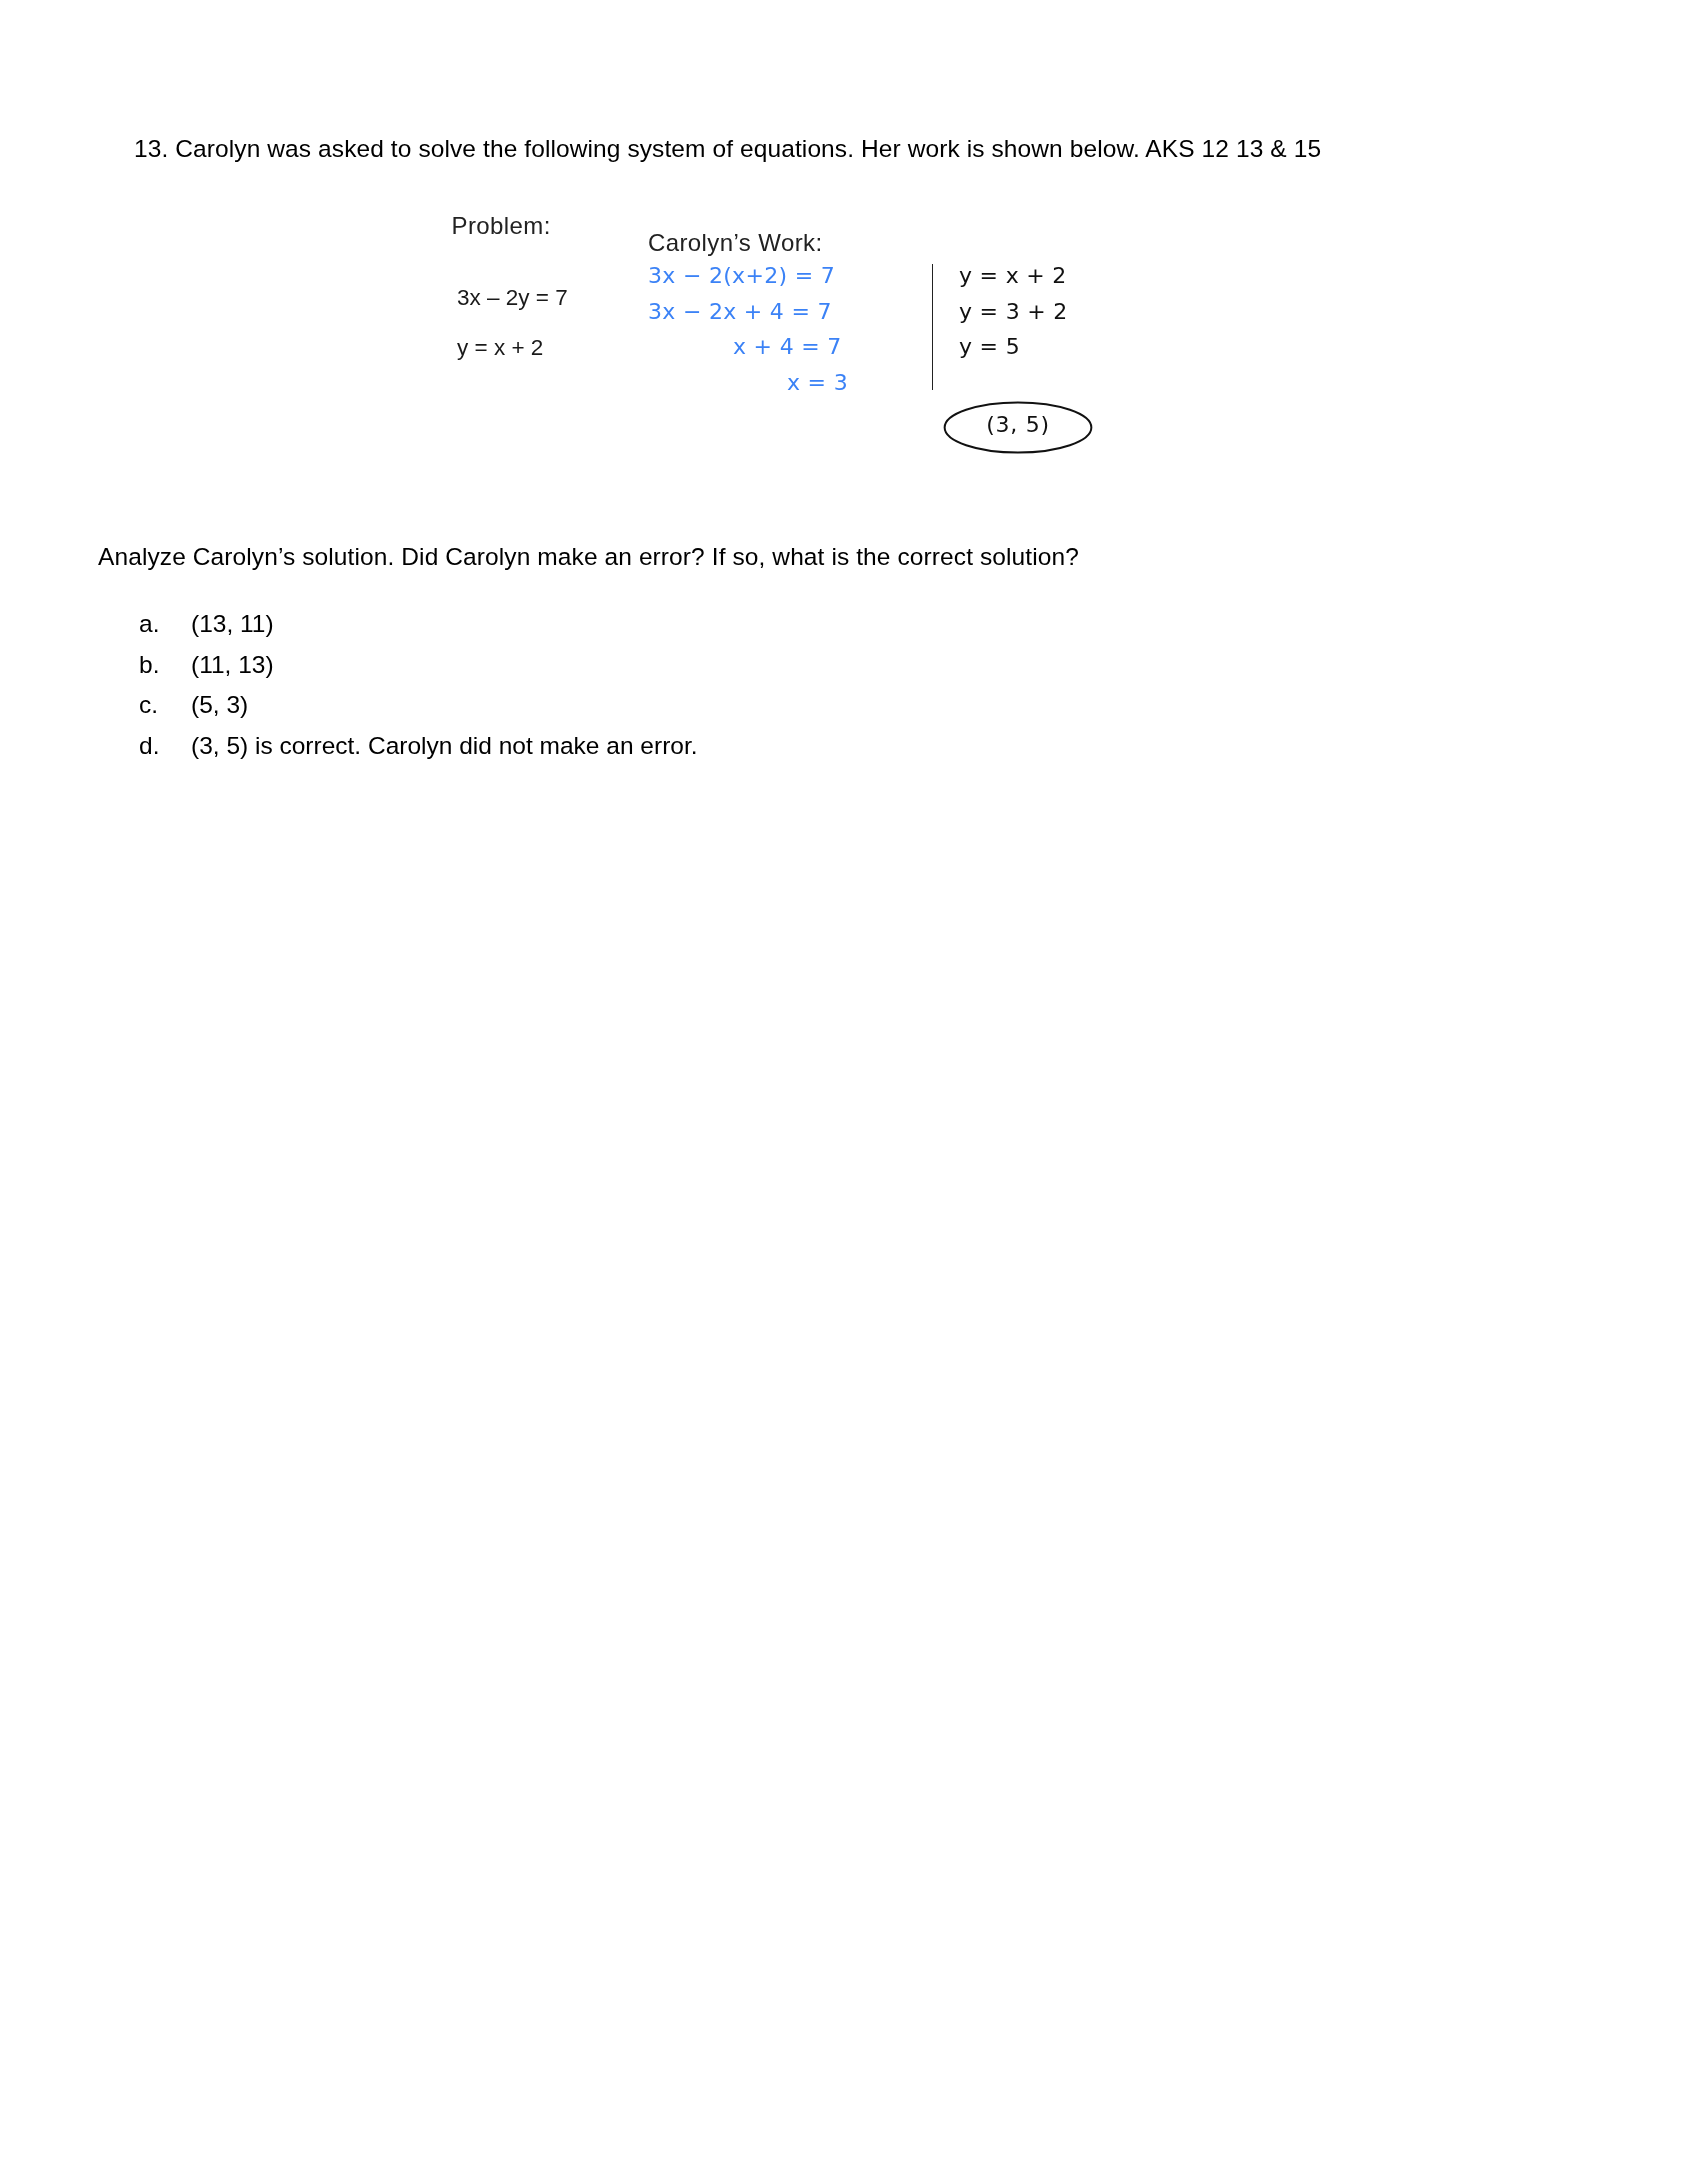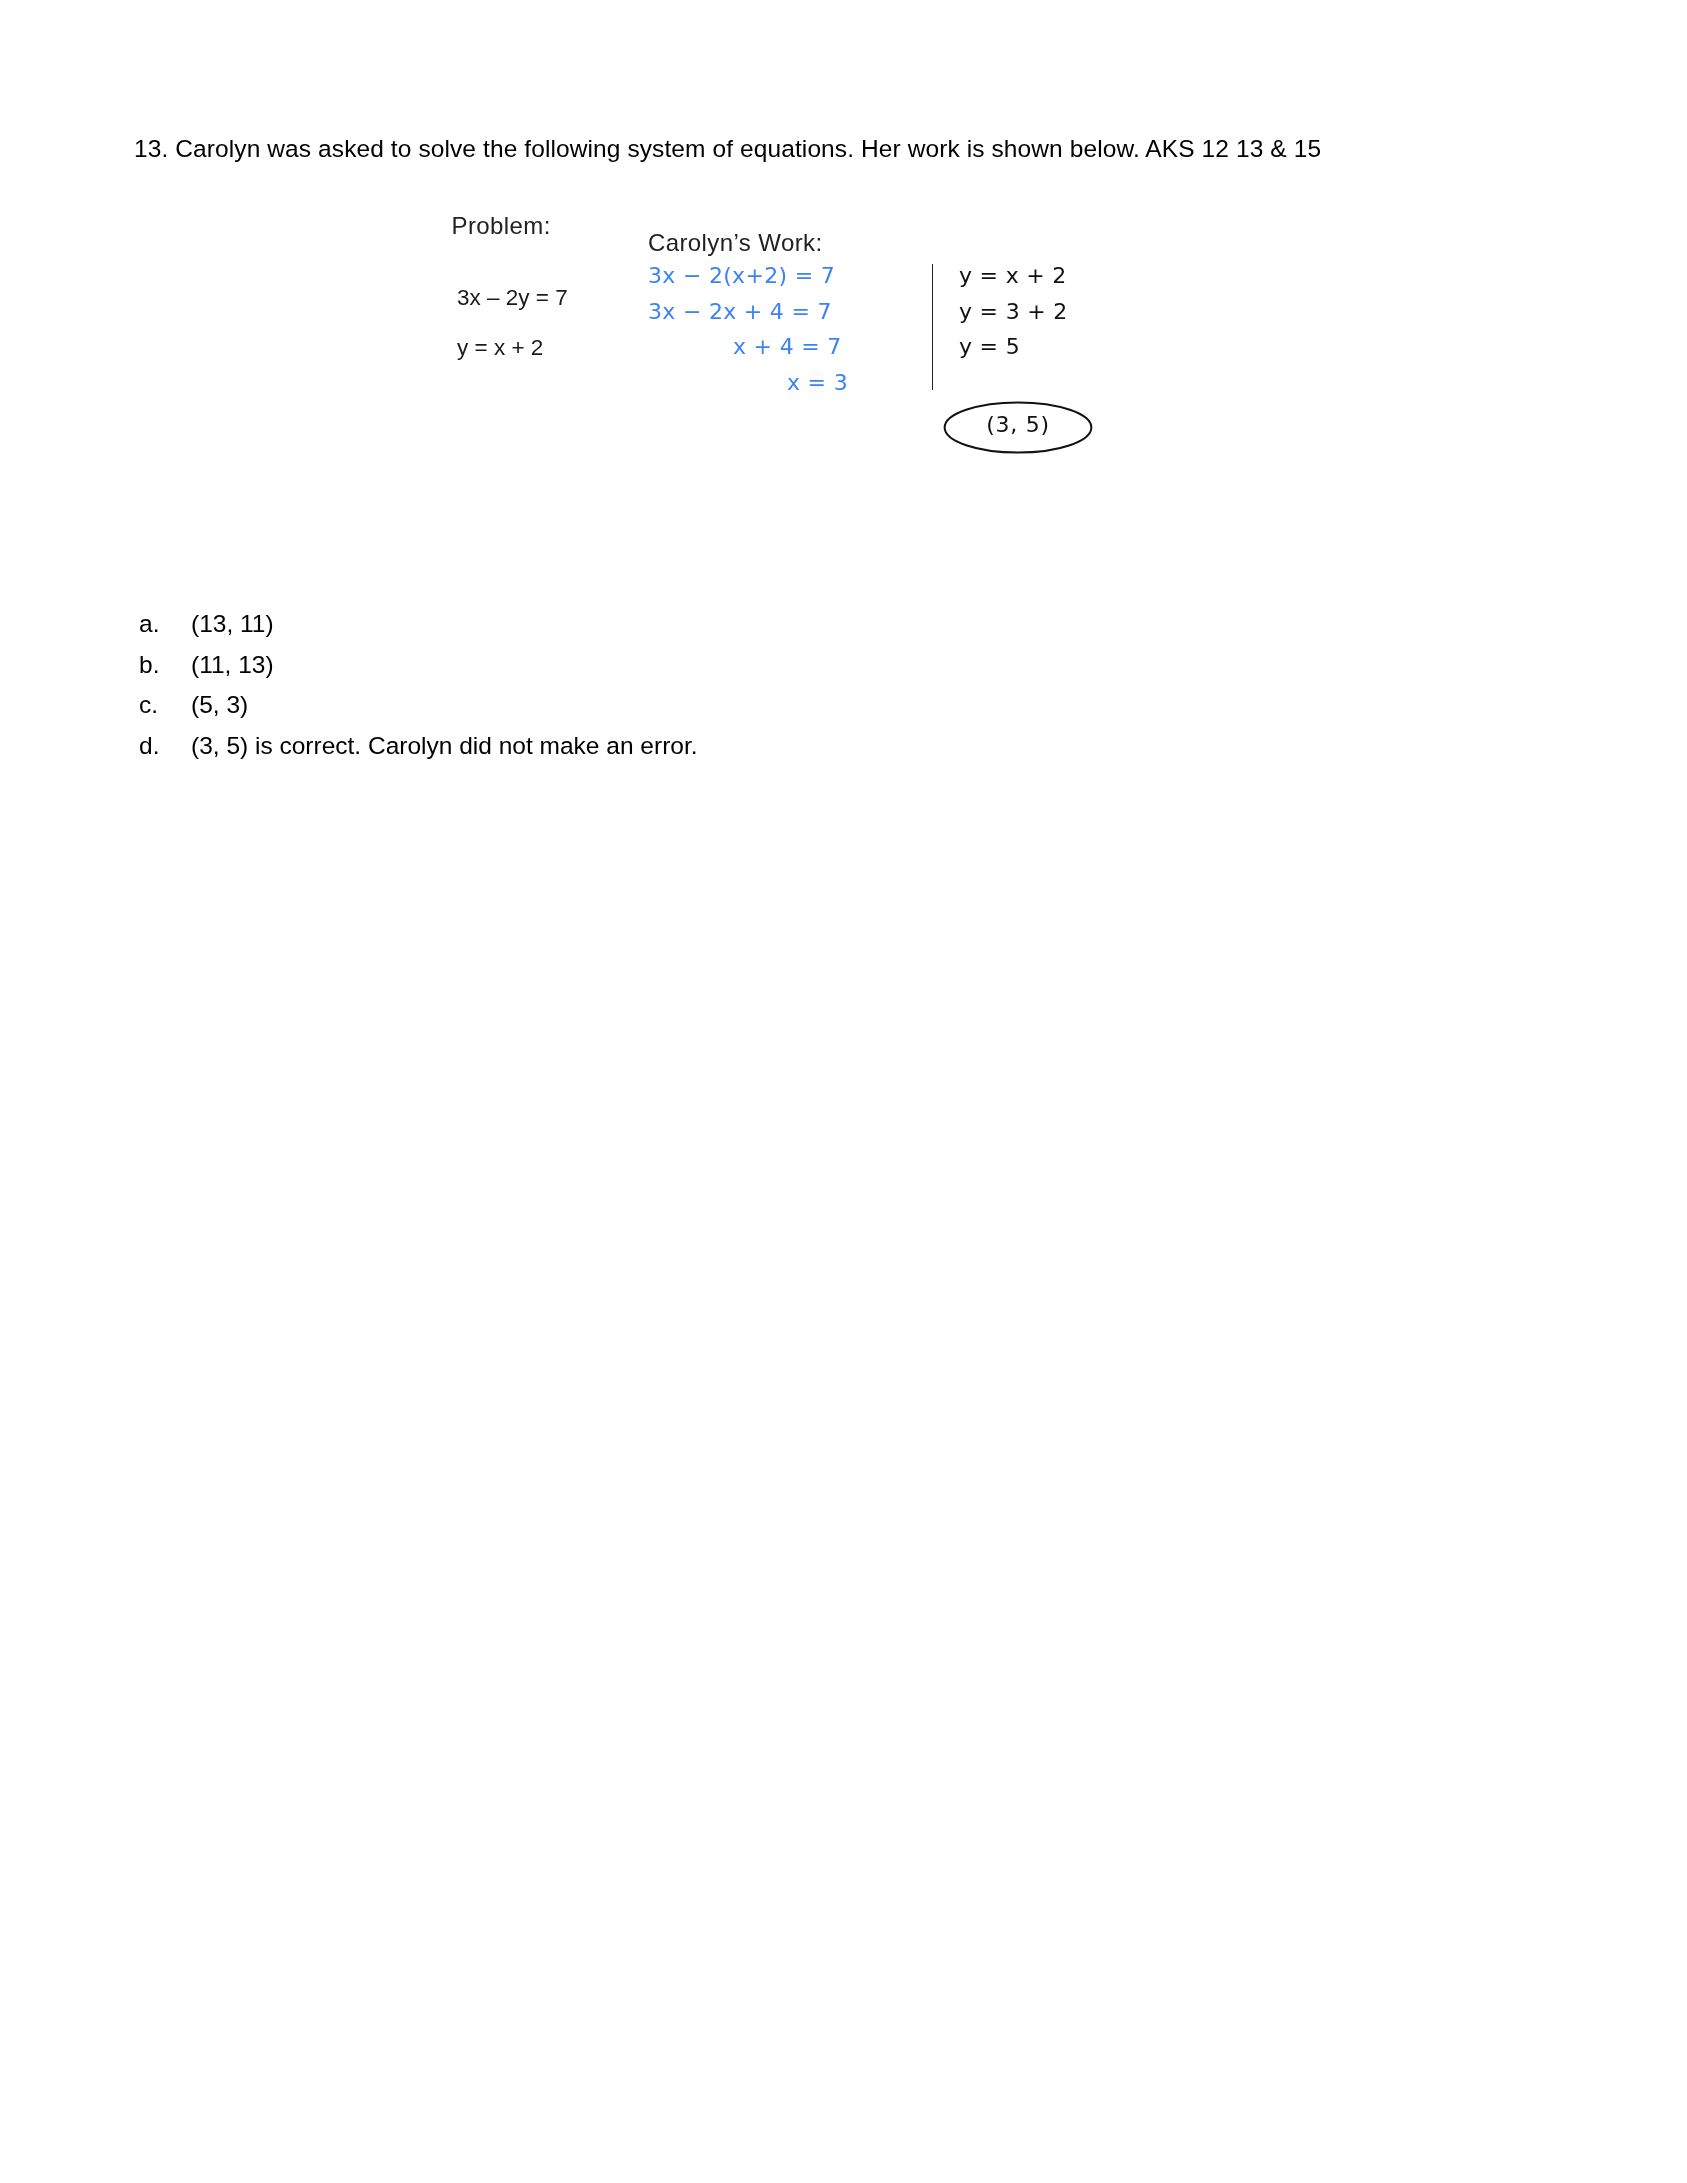--- a/index.html
+++ b/index.html
@@ -204,20 +204,21 @@
 
     <div class="answer-wrap">
       <svg class="answer-ellipse" viewBox="0 0 230 86">
         <ellipse cx="115" cy="43" rx="111" ry="38" fill="none" stroke="#111111" stroke-width="3"></ellipse>
       </svg>
       <div class="answer-text">(3, 5)</div>
     </div>
 
   </div>
 
+  <div class="analyze-prompt">Analyze Carolyn’s solution. Did Carolyn make an error?  If so, what is the correct solution?</div>
 
   <div class="choices">
     <div class="choice">
       <span class="choice-letter">a.</span>
       <span class="choice-text">(13, 11)</span>
     </div>
     <div class="choice">
       <span class="choice-letter">b.</span>
       <span class="choice-text">(11, 13)</span>
     </div>

